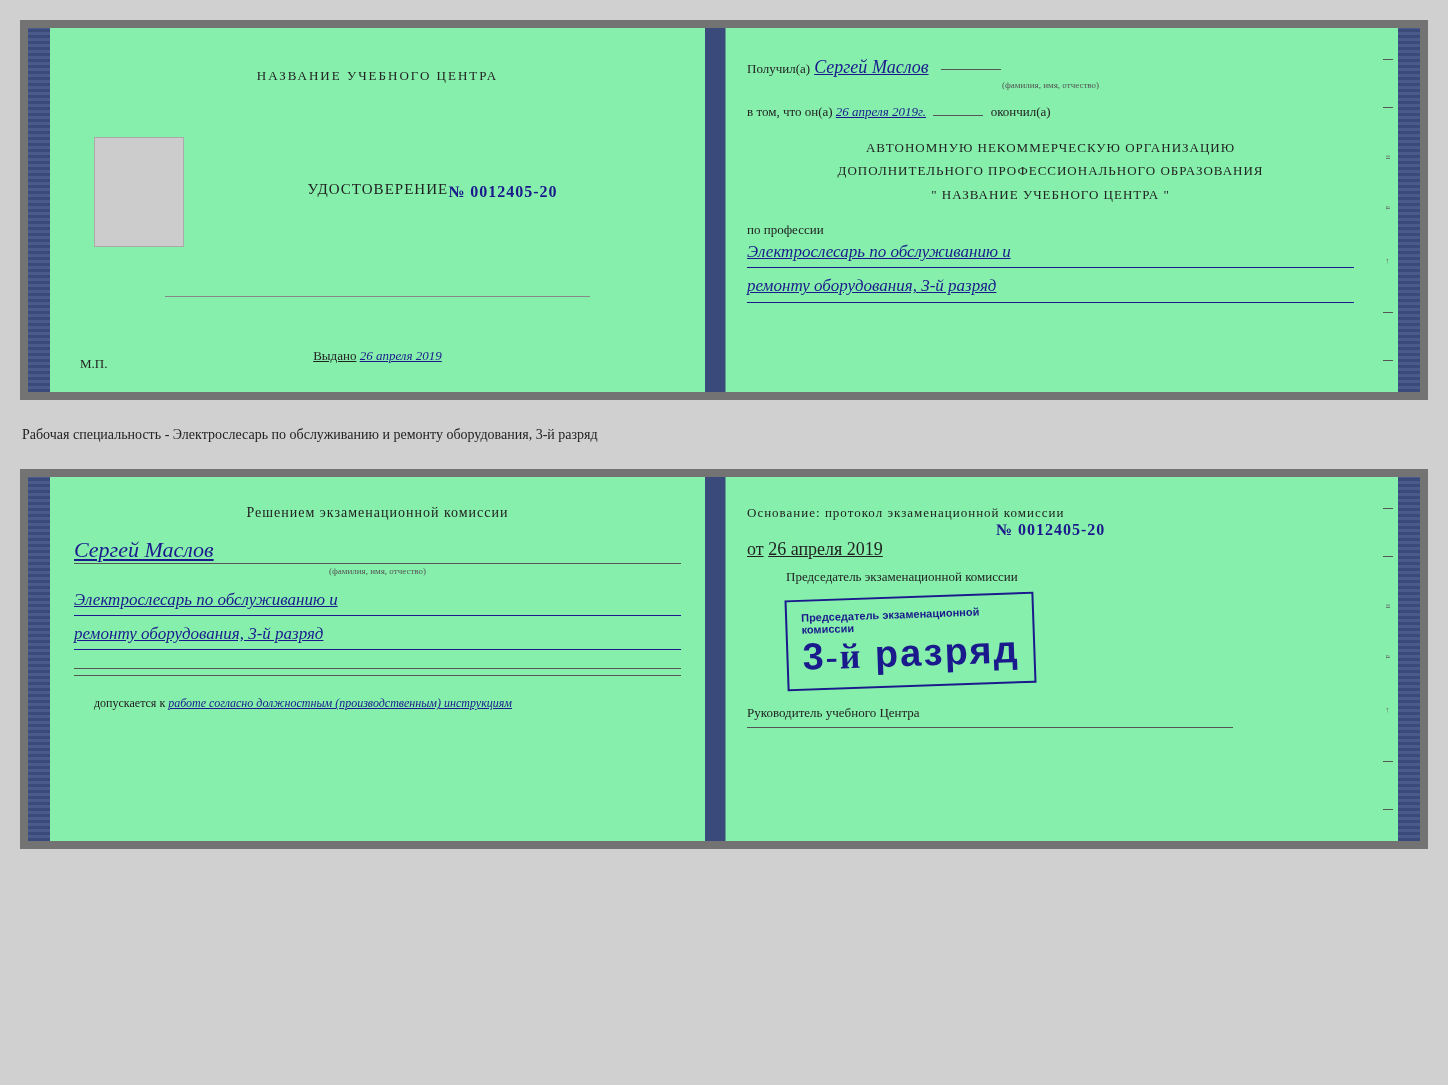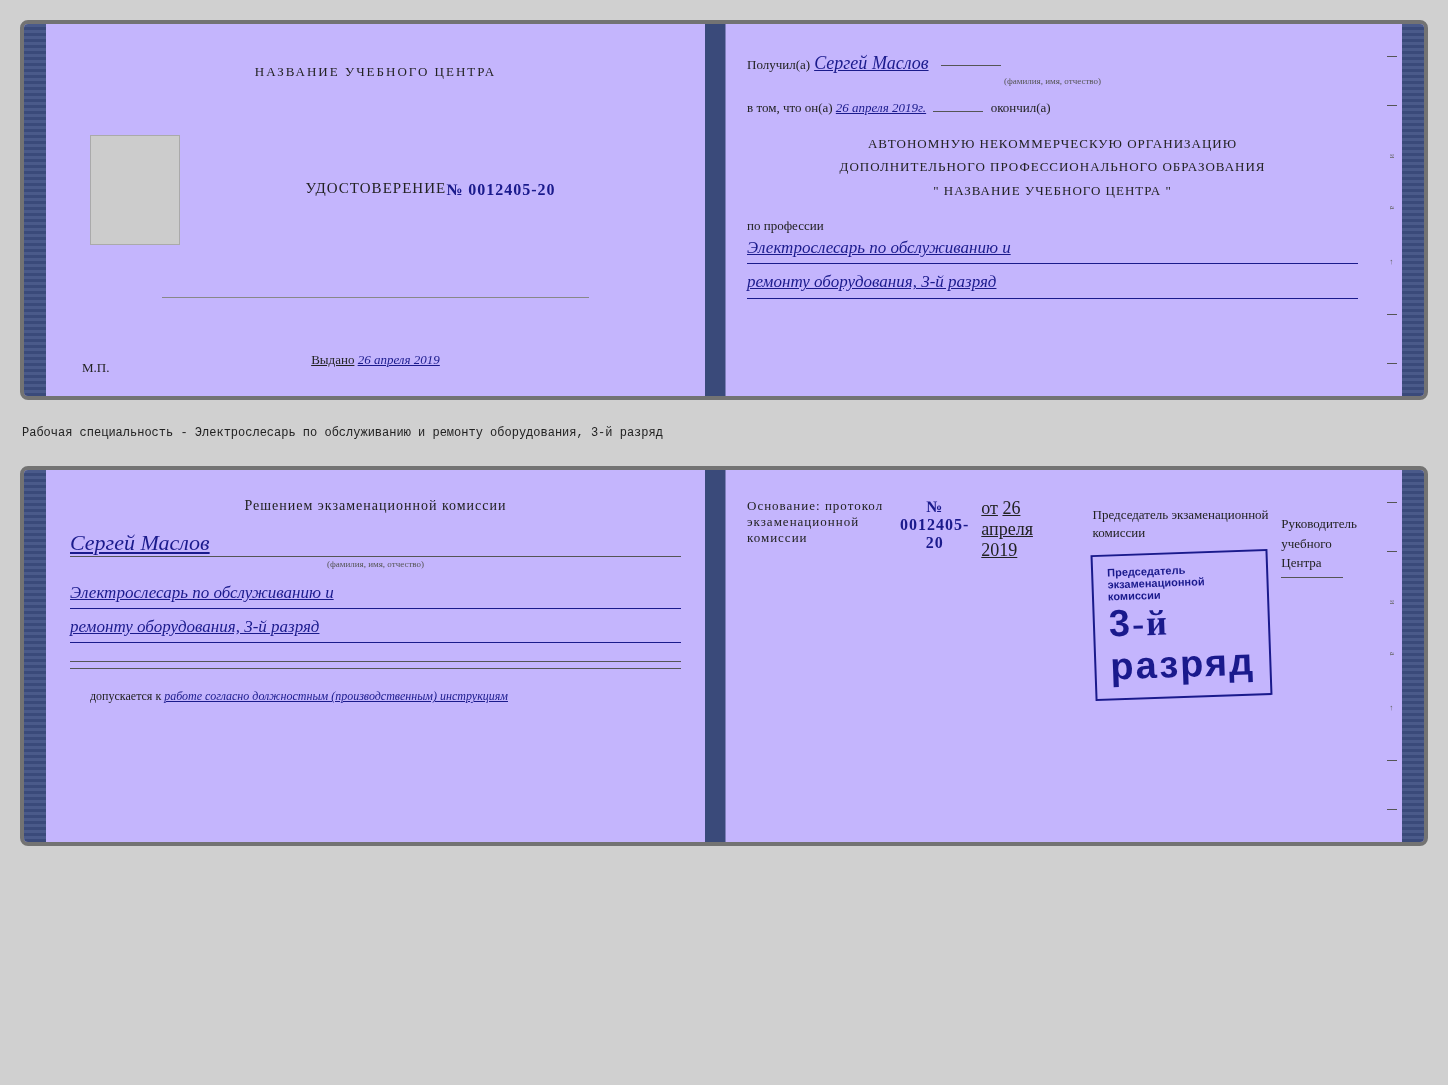--- a/index.html
+++ b/index.html
@@ -12,23 +12,23 @@
     }
 
     .page-wrapper {
       display: flex;
       flex-direction: column;
       gap: 16px;
     }
 
     
     .document-card {
-      background: #c4b5fd;
-      border: 4px solid #737373;
-      border-radius: 8px;
+      background: #86efac;
+      border: 8px solid #737373;
+      border-radius: 0;
       display: flex;
       width: 100%;
       min-height: 380px;
       position: relative;
       overflow: hidden;
     }
 
     .document-card::before {
       content: '';
       position: absolute;
@@ -116,21 +116,21 @@
 
     .issued-line span {
       text-decoration: underline;
     }
 
     .mp-label {
       font-size: 13px;
       color: #222;
       position: absolute;
       bottom: 20px;
-      left: 36px;
+      left: 30px;
     }
 
     
     .top-right {
       display: flex;
       flex-direction: column;
       gap: 10px;
     }
 
     .received-line {
@@ -195,25 +195,24 @@
       font-size: 17px;
       font-family: cursive, 'Times New Roman';
       color: #1a1a8c;
       font-style: italic;
       text-decoration: underline;
       line-height: 1.6;
     }
 
     
     .between-text {
-      font-size: 12px;
+      font-size: 14px;
       color: #222;
       padding: 8px 2px;
       line-height: 1.5;
-      font-family: Liberation Mono, monospace;
     }
 
     
     .bottom-left {
       display: flex;
       flex-direction: column;
       gap: 10px;
     }
 
     .decision-title {
@@ -266,22 +265,21 @@
     }
 
     .allowed-value {
       font-style: italic;
       text-decoration: underline;
       color: #1a1a8c;
     }
 
     .bottom-right {
       display: flex;
-      flex-direction: row;
-      gap: 12px;
+      flex-direction: column;
     }
 
     .basis-title {
       font-size: 13px;
       color: #222;
       letter-spacing: 1px;
     }
 
     .basis-number {
       font-size: 16px;

